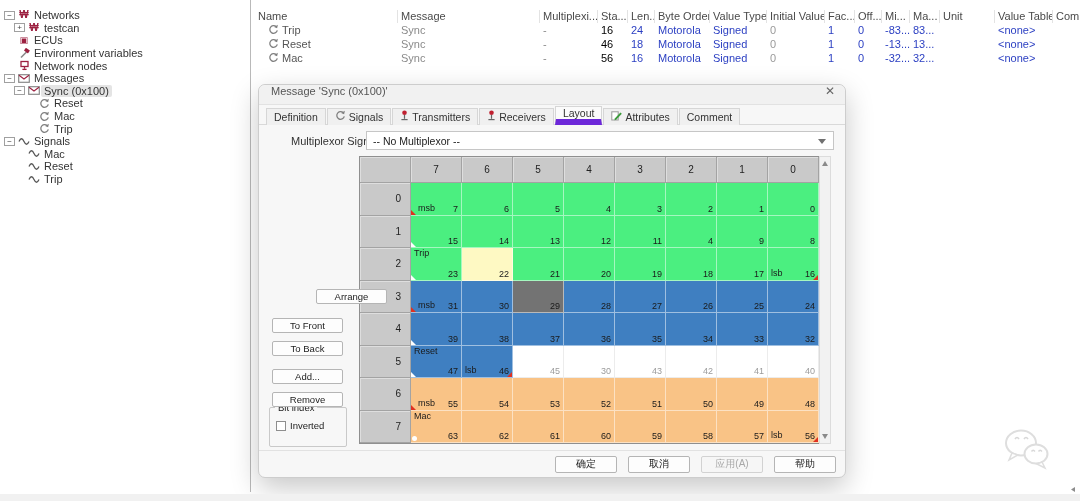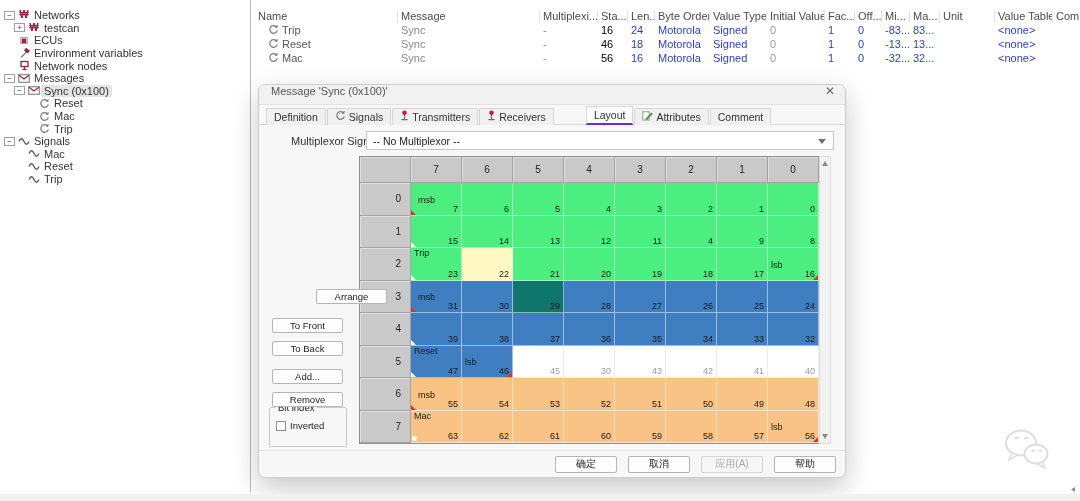--- a/index.html
+++ b/index.html
@@ -37,21 +37,21 @@
   #dlg-title { height:20px; background:#f1f1f1; border-bottom:1px solid #e2e2e2;
                border-radius:7px 7px 0 0; display:flex; align-items:flex-start;
                padding:0 10px 0 12px; font-size:11px; color:#555; }
   #dlg-close { margin-left:auto; font-size:12px; color:#666; cursor:default; line-height:1; }
 
   #tabstrip { position:absolute; left:0; top:21px; right:0; height:19px; padding-left:7px;
               border-bottom:1px solid #d9d9d9; display:flex; align-items:flex-end; }
   .tab { display:inline-flex; align-items:center; gap:3px; font-size:10.5px; color:#333;
          background:#f0f0f0; border:1px solid #d6d6d6; border-bottom:none;
          padding:2px 7px 3px 7px; margin-right:1px; margin-bottom:-1px; height:17px; }
-  .tab.active { background:#fbfbfb; height:19px; border-bottom:2px solid #6d28d9;margin-left:31px; }
+  .tab.active { background:#fbfbfb; height:19px; border-bottom:6px solid #6d28d9; }
 
   #mux-label { position:absolute; left:32px; top:50px; font-size:11px; color:#333; }
   #mux-select { position:absolute; left:107px; top:46px; width:468px; height:19px; background:#fff;
                 border:1px solid #c6c6c6; font-size:10.5px; color:#222; display:flex; align-items:center;
                 padding-left:6px; }
   #mux-caret { position:absolute; right:7px; top:7px; width:0; height:0;
                border-left:4px solid transparent; border-right:4px solid transparent;
                border-top:5px solid #707070; }
 
   
@@ -69,21 +69,21 @@
   #bitgrid { position:absolute; left:0; top:0; width:460px; height:288px;
              border:1px solid #8f8f8f; display:grid;
              grid-template-columns:51px repeat(8, 51px);
              grid-template-rows:26px repeat(8, 1fr); background:#fff; }
   .ghead { background:#c9c9c9; border-right:1px solid #a3a3a3; border-bottom:1px solid #a3a3a3;
            box-shadow:inset 1px 1px 0 #dedede; font-size:10px; color:#222;
            display:flex; align-items:center; justify-content:center; }
   .ghead.rowh { justify-content:flex-end; padding-right:9px; }
   .gcell { position:relative; font-size:9px; color:#1a1a1a; }
   .gcell .bitnum { position:absolute; right:3px; bottom:1px; }
-  .gcell .sub { position:absolute; left:7px; bottom:10px; }
+  .gcell .sub { position:absolute; left:7px; bottom:2px; }
   .gcell .sub.lsb { left:3px; }
   .gcell .signame { position:absolute; left:3px; top:0px; }
   .gcell.dim .bitnum { color:#9b9b9b; }
   .mark-rl { position:absolute; left:0; bottom:0; width:0; height:0;
              border-left:5px solid #e03020; border-top:5px solid transparent; }
   .mark-rr { position:absolute; right:0; bottom:0; width:0; height:0;
              border-right:5px solid #e03020; border-top:5px solid transparent; }
   .mark-wl { position:absolute; left:0; bottom:0; width:0; height:0;
              border-left:5px solid #ffffff; border-top:5px solid transparent; }
   .mark-wd { position:absolute; left:1px; bottom:1px; width:5px; height:5px;
@@ -497,21 +497,21 @@
           </div>
           <div class="ghead rowh">3</div>
           <div class="gcell" style="background: rgb(63, 127, 193); border-right: 1px solid rgba(255, 255, 255, 0.5); border-bottom: 1px solid rgba(255, 255, 255, 0.5);">
             <span class="sub msb">msb</span>
             <span class="bitnum">31</span>
             <span class="mark-rl"></span>
           </div>
           <div class="gcell" style="background: rgb(63, 127, 193); border-right: 1px solid rgba(255, 255, 255, 0.5); border-bottom: 1px solid rgba(255, 255, 255, 0.5);">
             <span class="bitnum">30</span>
           </div>
-          <div class="gcell" style="background: #0f766e; border-right: 1px solid rgba(255, 255, 255, 0.5); border-bottom: 1px solid rgba(255, 255, 255, 0.5);">
+          <div class="gcell" style="background: #737373; border-right: 1px solid rgba(255, 255, 255, 0.5); border-bottom: 1px solid rgba(255, 255, 255, 0.5);">
             <span class="bitnum">29</span>
           </div>
           <div class="gcell" style="background: rgb(63, 127, 193); border-right: 1px solid rgba(255, 255, 255, 0.5); border-bottom: 1px solid rgba(255, 255, 255, 0.5);">
             <span class="bitnum">28</span>
           </div>
           <div class="gcell" style="background: rgb(63, 127, 193); border-right: 1px solid rgba(255, 255, 255, 0.5); border-bottom: 1px solid rgba(255, 255, 255, 0.5);">
             <span class="bitnum">27</span>
           </div>
           <div class="gcell" style="background: rgb(63, 127, 193); border-right: 1px solid rgba(255, 255, 255, 0.5); border-bottom: 1px solid rgba(255, 255, 255, 0.5);">
             <span class="bitnum">26</span>

